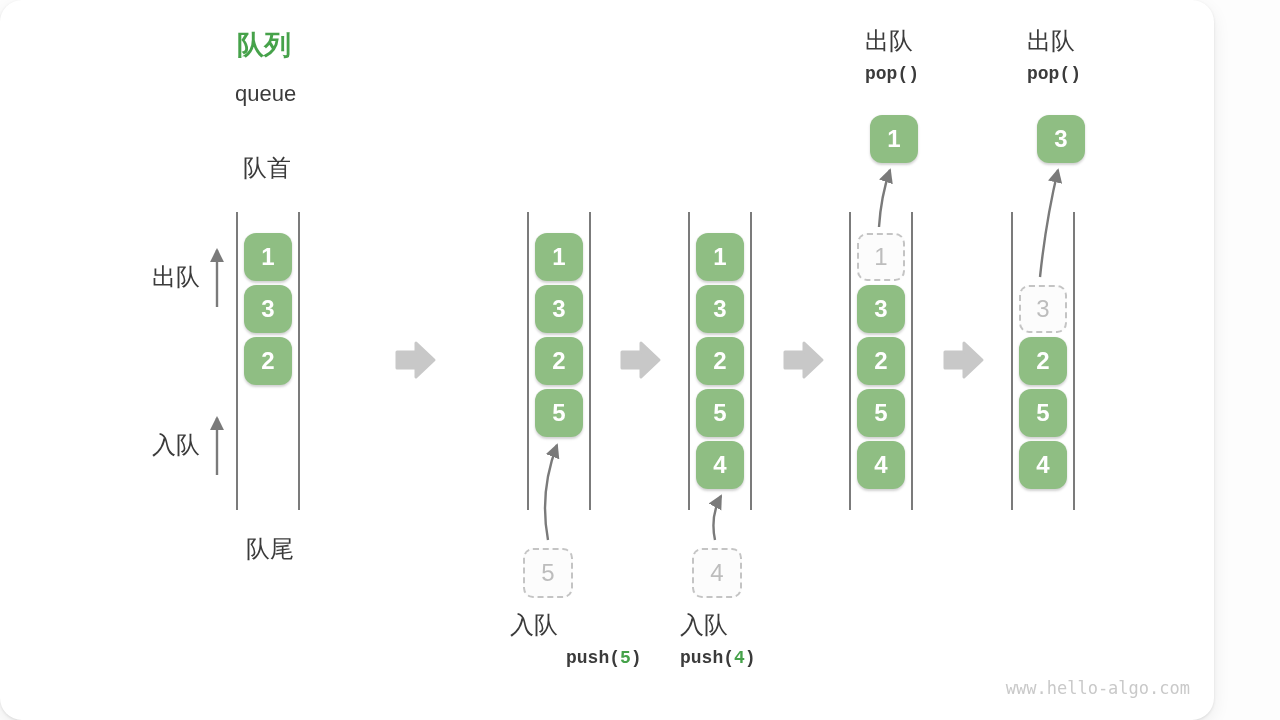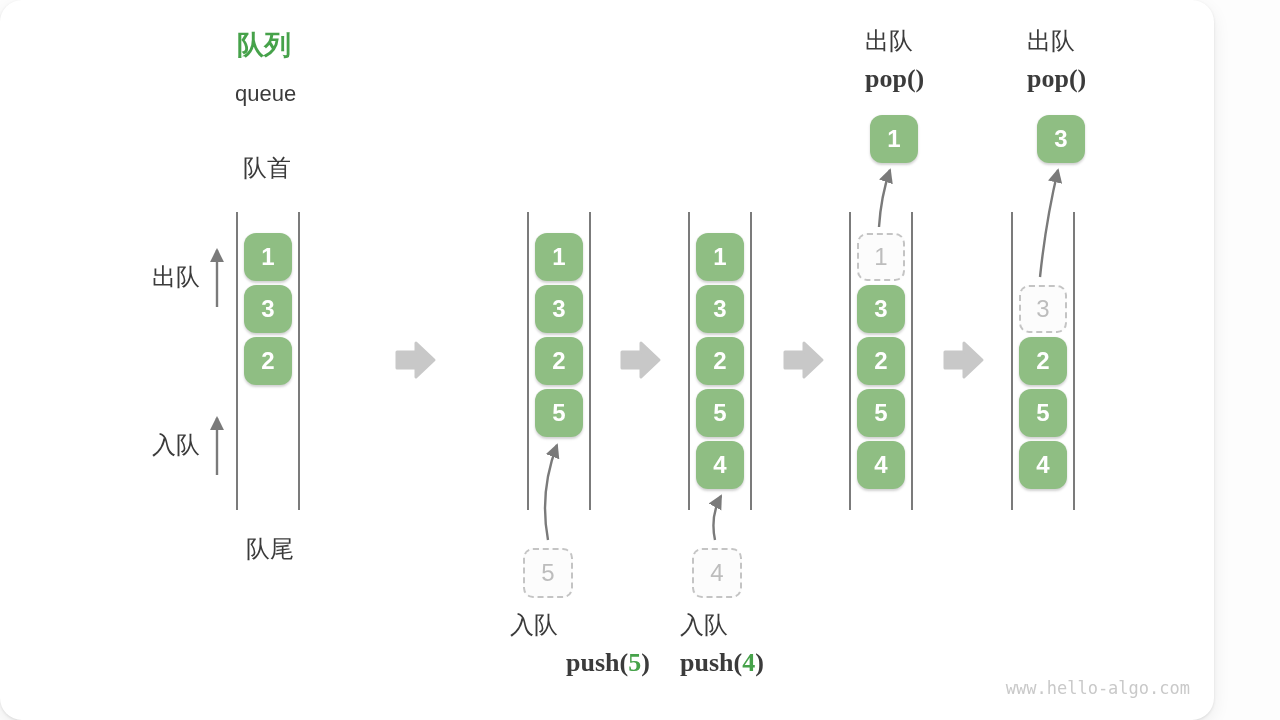--- a/index.html
+++ b/index.html
@@ -9,21 +9,21 @@
   html,body{margin:0;padding:0;background:#fdfdfd;}
   .canvas{
     position:relative;width:1214px;height:720px;background:#ffffff;border-radius:22px;
     box-shadow:0 1px 3px rgba(0,0,0,.10),0 6px 18px rgba(0,0,0,.07);
     overflow:hidden;font-family:"Liberation Sans",sans-serif;
   }
   .abs{position:absolute;line-height:1.12;white-space:nowrap;}
   .zh{font-weight:normal;color:var(--dark);font-size:24px;}
   .title-zh{color:var(--accent);font-size:27px;font-weight:bold;}
   .title-en{color:var(--dark);font-size:22px;}
-  .code{font-family:Liberation Serif, serif;font-size:26px;color:var(--dark);font-weight:bold;}
+  .code{font-family:Liberation Mono, monospace;font-size:18px;color:var(--dark);font-weight:bold;}
   .code .val{color:var(--accent);}
   .wm{font-family:"DejaVu Sans Mono","Liberation Mono",monospace;font-size:17px;color:var(--wm);}
   .cell{
     position:absolute;width:48px;height:48px;border-radius:12px;background:var(--cell);
     color:#fff;font-size:24px;font-weight:bold;display:flex;align-items:center;justify-content:center;
     box-shadow:0 1.5px 2.5px rgba(0,0,0,.18);box-sizing:border-box;
   }
   .cell.ghost{
     background:#FCFCFC;border:2px dashed var(--ghost-border);color:var(--ghost-text);
     box-shadow:none;font-weight:normal;border-radius:10px;

